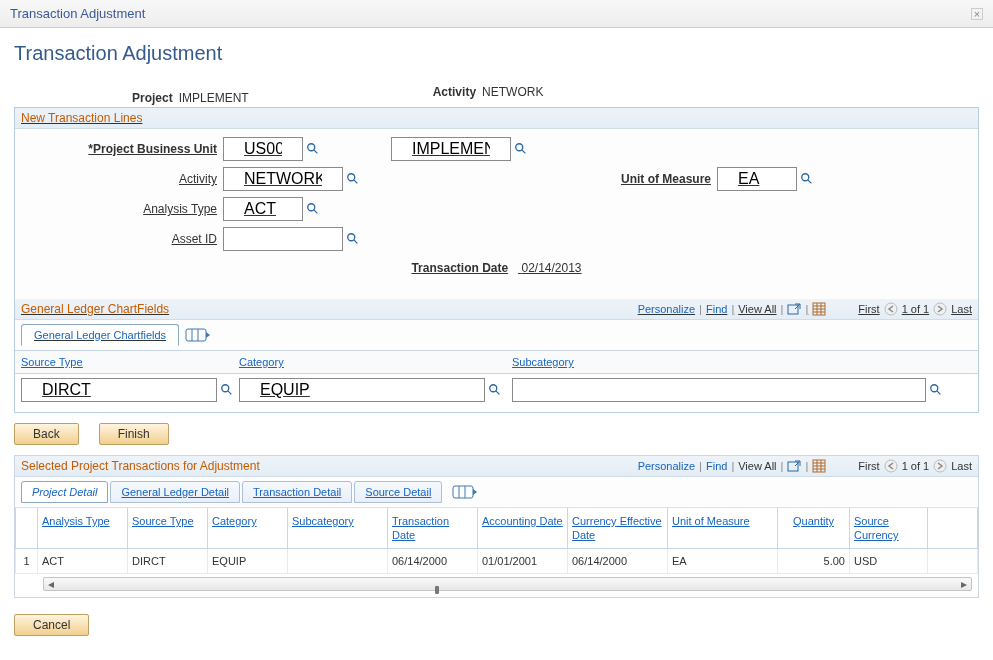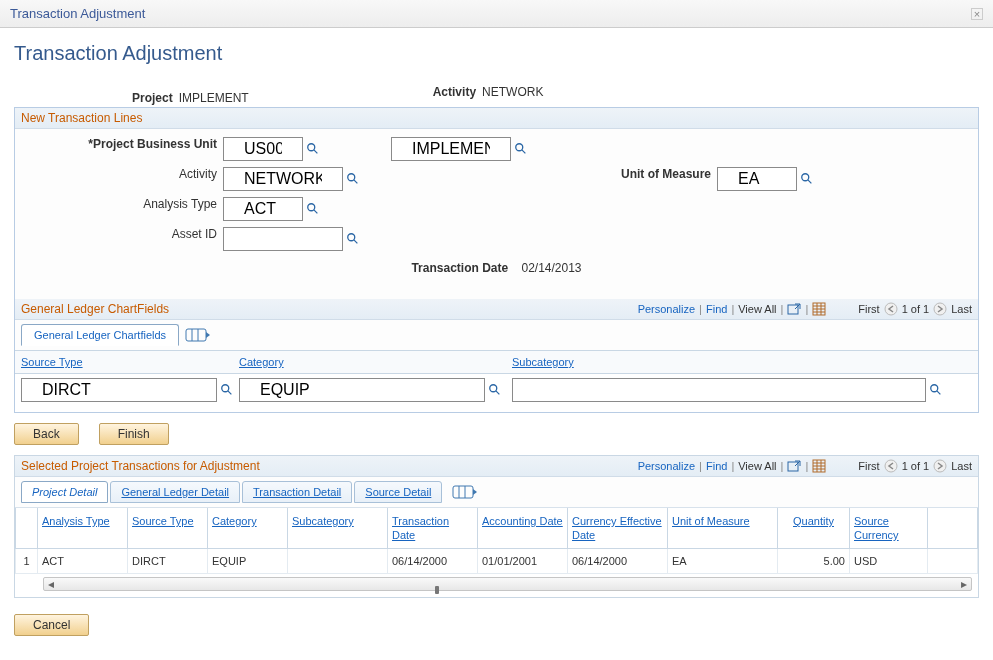--- a/index.html
+++ b/index.html
@@ -6,21 +6,21 @@
   body { background: #fff; width: 993px; height: 660px; font-size: 12px; color: #333; position: relative; }
   .window-header { background: linear-gradient(#f8f8f8, #ededed); border-bottom: 1px solid #ccc; padding: 6px 10px; color: #3b5998; font-size: 13px; display: flex; justify-content: space-between; align-items: center; }
   .close-x { width: 12px; height: 12px; color: #888; cursor: pointer; font-size: 11px; border: 1px solid #ccc; text-align: center; line-height: 10px; }
   .content { padding: 8px 14px; }
   h1.page-title { color: #355a8d; font-size: 20px; font-weight: normal; margin: 6px 0 14px 0; }
   .header-row { display: flex; margin-bottom: 2px; }
   .header-row .label { font-weight: bold; color: #333; margin-right: 6px; }
   .header-row .field-group { display: flex; align-items: center; }
   .hg1 { margin-left: 118px; margin-top: 12px; }
   .hg2 { margin-left: 184px; }
-  .groupbox { border: 1px solid #b8cce4; background: linear-gradient(#eef3f8, #f5f9fc); margin-top: 0; }
+  .groupbox { border: 1px solid #b8cce4; background: linear-gradient(#eef3f8, #f5f9fc); margin-top: 0; text-decoration: underline; }
   .groupbox-title { color: #c75b00; font-size: 12px; padding: 3px 6px; border-bottom: 1px solid #d0dce8; background: linear-gradient(#eef3f8, #e4edf5);}
   .gb-body { background: #fdfdfd; padding: 8px 8px 14px 8px; }
   .fvalwrap { display: flex; align-items: center; gap: 2px; }
   input.text { border: 1px solid #8a8a8a; height: 24px; padding: 2px 20px; font-size: 16px; background: #fff; }
   .w-small { width: 80px; }
   .w-med { width: 120px; }
   .w-long { width: 158px; }
   .lookup-icon { width: 16px; height: 16px; display: inline-flex; align-items: center; justify-content: center; cursor: pointer; color: #2a66a5; }
   .lookup-icon svg { width: 14px; height: 14px; }
   .section-title-row { display: flex; justify-content: space-between; align-items: center; padding: 3px 6px; border-bottom: 1px solid #d0dce8; background: linear-gradient(#eef3f8, #e4edf5); }
@@ -66,21 +66,21 @@
   .scroll-fake { margin: 3px 6px 6px 28px; }
   .hscroll { height: 14px; background: linear-gradient(#f9f9f9,#e7e7e7); border: 1px solid #c5c5c5; border-radius: 2px; position: relative; display: flex; align-items: center; justify-content: space-between; padding: 0 2px; }
   .hscroll .nub { width: 10px; height: 6px; display: flex; flex-direction: column; align-items: center; justify-content: center; color: #666; }
   .hscroll .track-mid { flex: 1; position: relative; }
   .hscroll .marker { width: 4px; height: 8px; background: #777; position: absolute; left: 42%; top: 2px; border-radius: 1px; }
   .cancel-row { margin-top: 16px; }
   .trans-date-row { text-align: center; margin: 10px 0; }
   .trans-date-row .label { font-weight: bold; margin-right: 10px; }
   .form-2col { display: flex; gap: 30px; }
   .form-col { display: flex; flex-direction: column; gap: 6px; }
-  .form-line { display: flex; }
+  .form-line { display: flex; align-items: center; }
   .form-line .lbl { text-align: right; padding-right: 6px; white-space: nowrap; }
   .col-left .lbl { width: 200px; }
   .col-right .lbl { width: 326px; font-weight: bold;}
 </style>
 </head>
 <body>
 
 <div class="window-header">
   <span>Transaction Adjustment</span>
   <span class="close-x">×</span>

